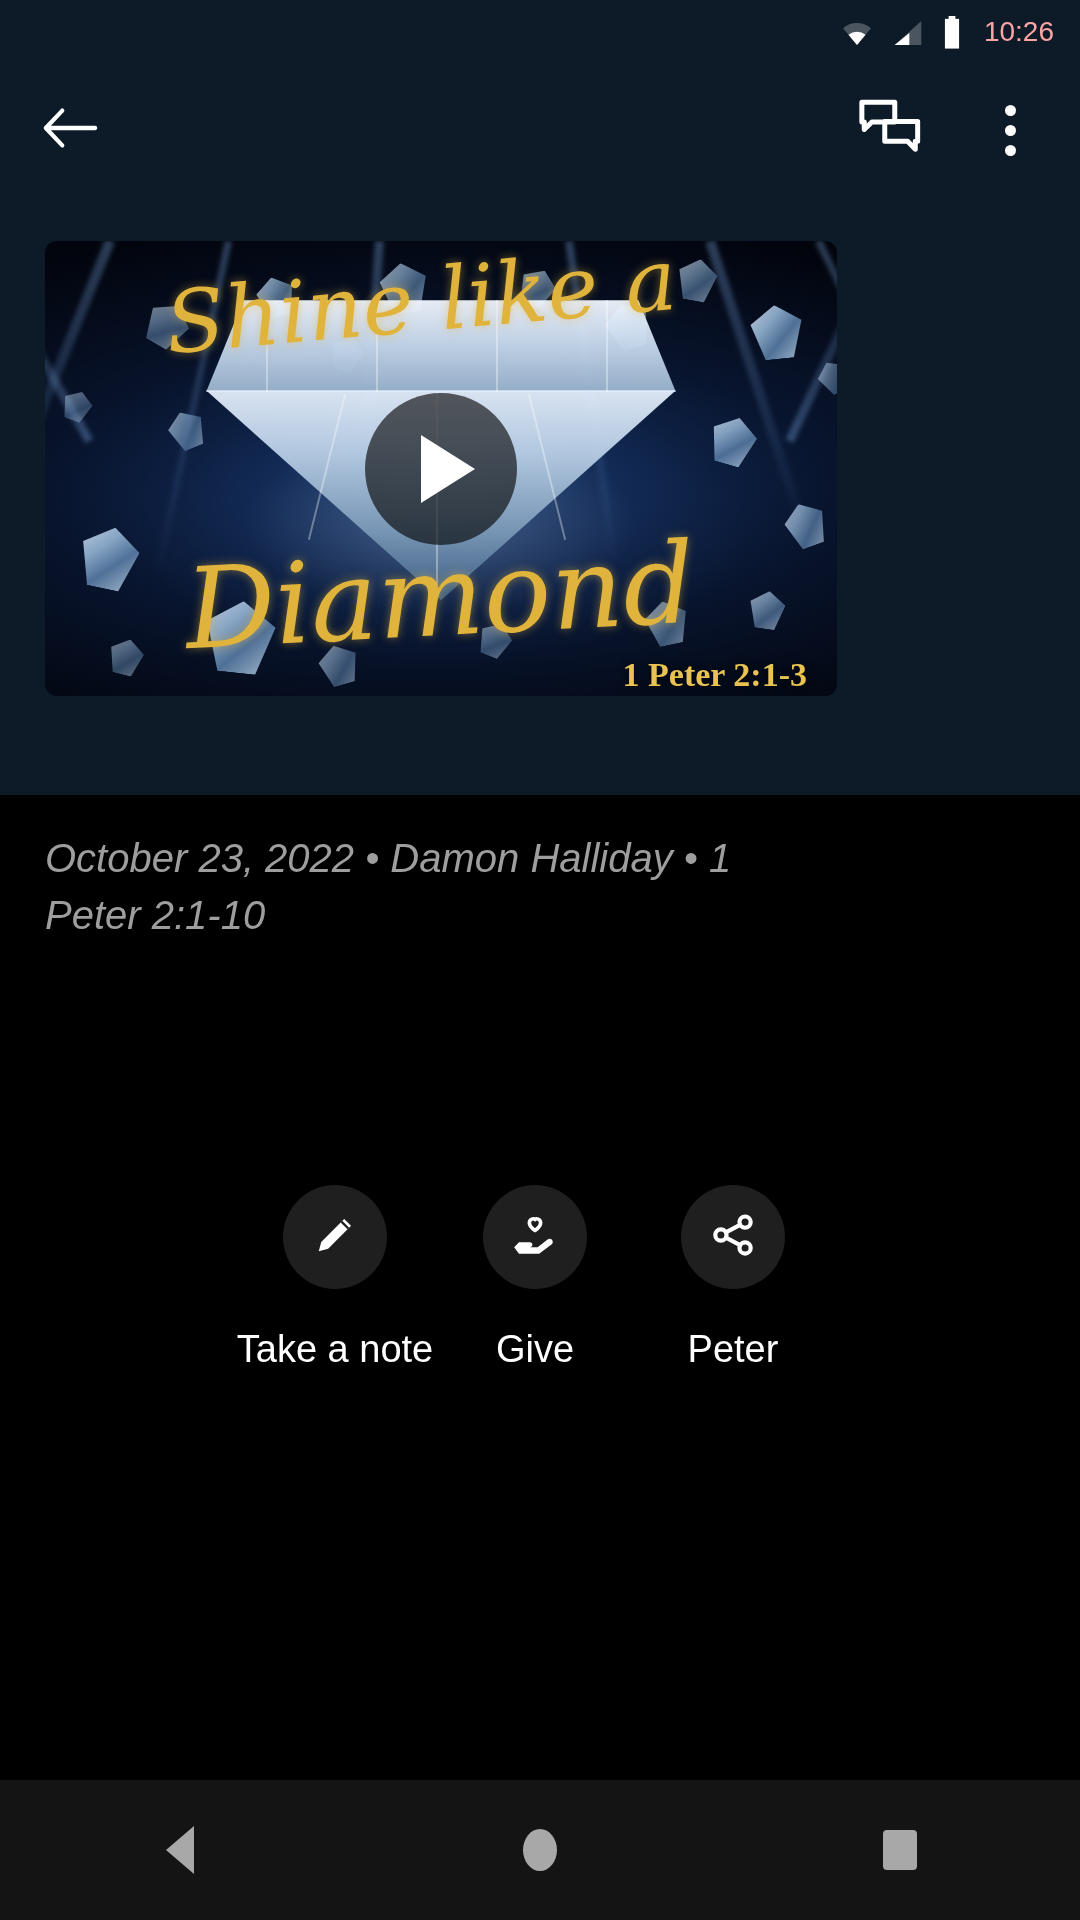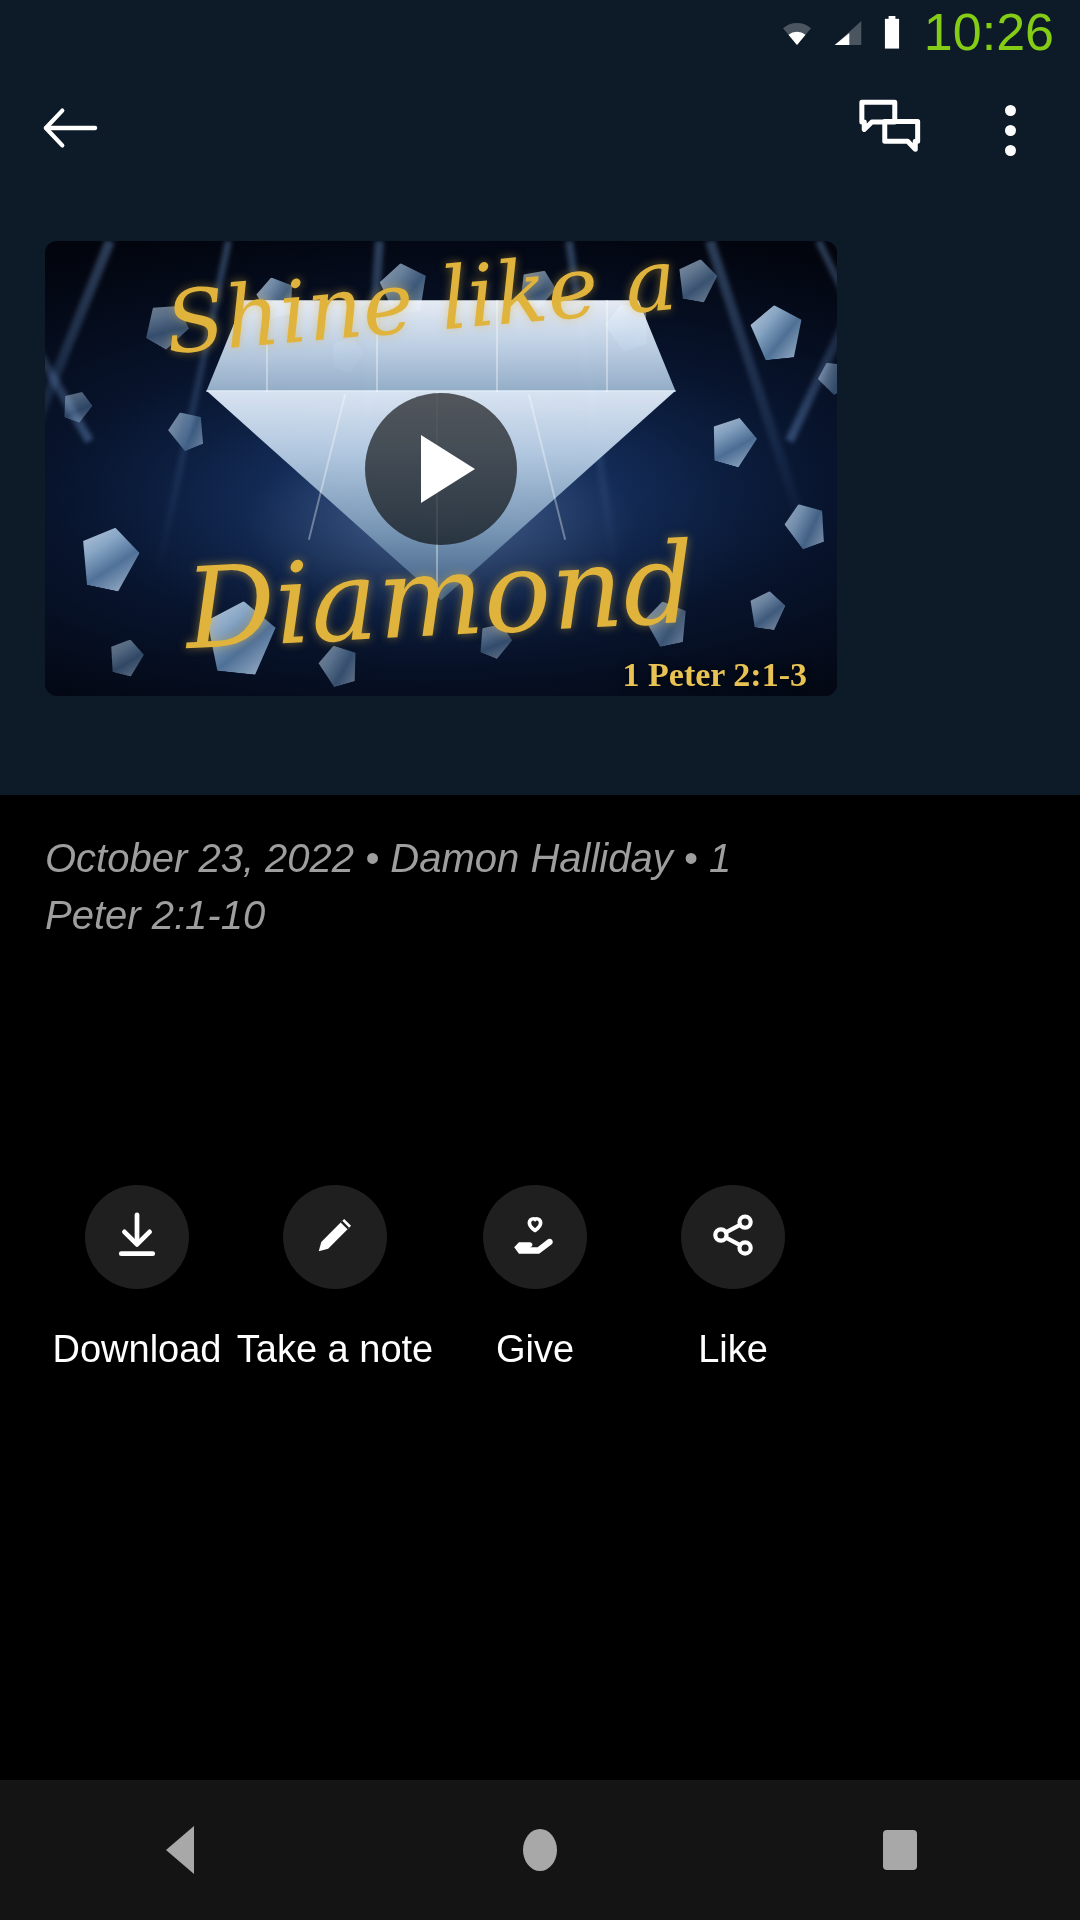--- a/index.html
+++ b/index.html
@@ -18,21 +18,21 @@
   }
 
   
   .status-bar {
     position:absolute; left:0; top:0; width:1080px; height:66px;
     display:flex; align-items:center; justify-content:flex-end;
     padding-right:26px; gap:14px;
   }
   .status-icon { display:block; }
   .clock {
-    color:#84cc16; font-size:52px; letter-spacing:0px;
+    color:#fca5a5; font-size:28px; letter-spacing:0px;
     font-family:"Liberation Sans", sans-serif; line-height:1;
     margin-left:6px; margin-top:-2px;
   }
 
   
   .toolbar {
     position:absolute; left:0; top:90px; width:1080px; height:80px;
   }
   .tb-btn {
     position:absolute; display:flex; align-items:center; justify-content:center;
@@ -274,32 +274,20 @@
 
     <div class="play-btn">
       <span class="play-tri"></span>
     </div>
   </div>
 
   <div class="sermon-meta">October 23, 2022 • Damon Halliday • 1 Peter 2:1-10</div>
 
   <div class="actions">
 
-    <div class="action" id="action-0">
-      <div class="action-circle">
-        <span>
-          <svg width="54" height="54" viewBox="0 0 24 24">
-            <path d="M12 3 L12 15.4" stroke="#ffffff" stroke-width="2.1" stroke-linecap="round" fill="none"></path>
-            <path d="M6.4 10.6 L12 16.2 L17.6 10.6" stroke="#ffffff" stroke-width="2.1" stroke-linecap="round" stroke-linejoin="round" fill="none"></path>
-            <path d="M5 20.3 L19 20.3" stroke="#ffffff" stroke-width="2.1" stroke-linecap="round" fill="none"></path>
-          </svg>
-        </span>
-      </div>
-      <div class="action-label">Download</div>
-    </div>
 
     <div class="action" id="action-2">
       <div class="action-circle">
         <span>
           <svg width="52" height="52" viewBox="0 0 24 24">
             <path d="M12 9.9 C12 9.9 9.4 8.2 9.4 6.4 C9.4 5.3 10.3 4.5 11.3 4.5 C11.9 4.5 12 4.9 12 4.9 C12 4.9 12.1 4.5 12.7 4.5 C13.7 4.5 14.6 5.3 14.6 6.4 C14.6 8.2 12 9.9 12 9.9 Z" fill="none" stroke="#ffffff" stroke-width="1.7" stroke-linejoin="round"></path>
             <path d="M2.4 17.6 L4.6 15.4 L9.6 15.4 C10.3 15.4 10.8 15.9 10.8 16.5 C10.8 17.1 10.3 17.6 9.6 17.6 L7.2 17.6 L7.2 17.6 L13.2 17.6 L17.8 14.1 C18.5 13.6 19.4 13.7 19.9 14.3 C20.4 15 20.3 15.9 19.6 16.4 L13.9 20.7 L4.6 20.7 Z" fill="#ffffff"></path>
           </svg>
         </span>
       </div>
@@ -323,21 +311,21 @@
         <span>
           <svg width="50" height="50" viewBox="0 0 24 24">
             <circle cx="17.8" cy="5.8" r="2.7" fill="none" stroke="#ffffff" stroke-width="2"></circle>
             <circle cx="6.2" cy="12" r="2.7" fill="none" stroke="#ffffff" stroke-width="2"></circle>
             <circle cx="17.8" cy="18.2" r="2.7" fill="none" stroke="#ffffff" stroke-width="2"></circle>
             <path d="M8.6 10.7 L15.4 7.1" stroke="#ffffff" stroke-width="2" stroke-linecap="round"></path>
             <path d="M8.6 13.3 L15.4 16.9" stroke="#ffffff" stroke-width="2" stroke-linecap="round"></path>
           </svg>
         </span>
       </div>
-      <div class="action-label">Like</div>
+      <div class="action-label">Peter</div>
     </div>
 
   </div>
 
   <div class="navbar">
     <div class="nav-btn">
       <span class="nav-back"></span>
     </div>
     <div class="nav-btn">
       <span class="nav-home"></span>

